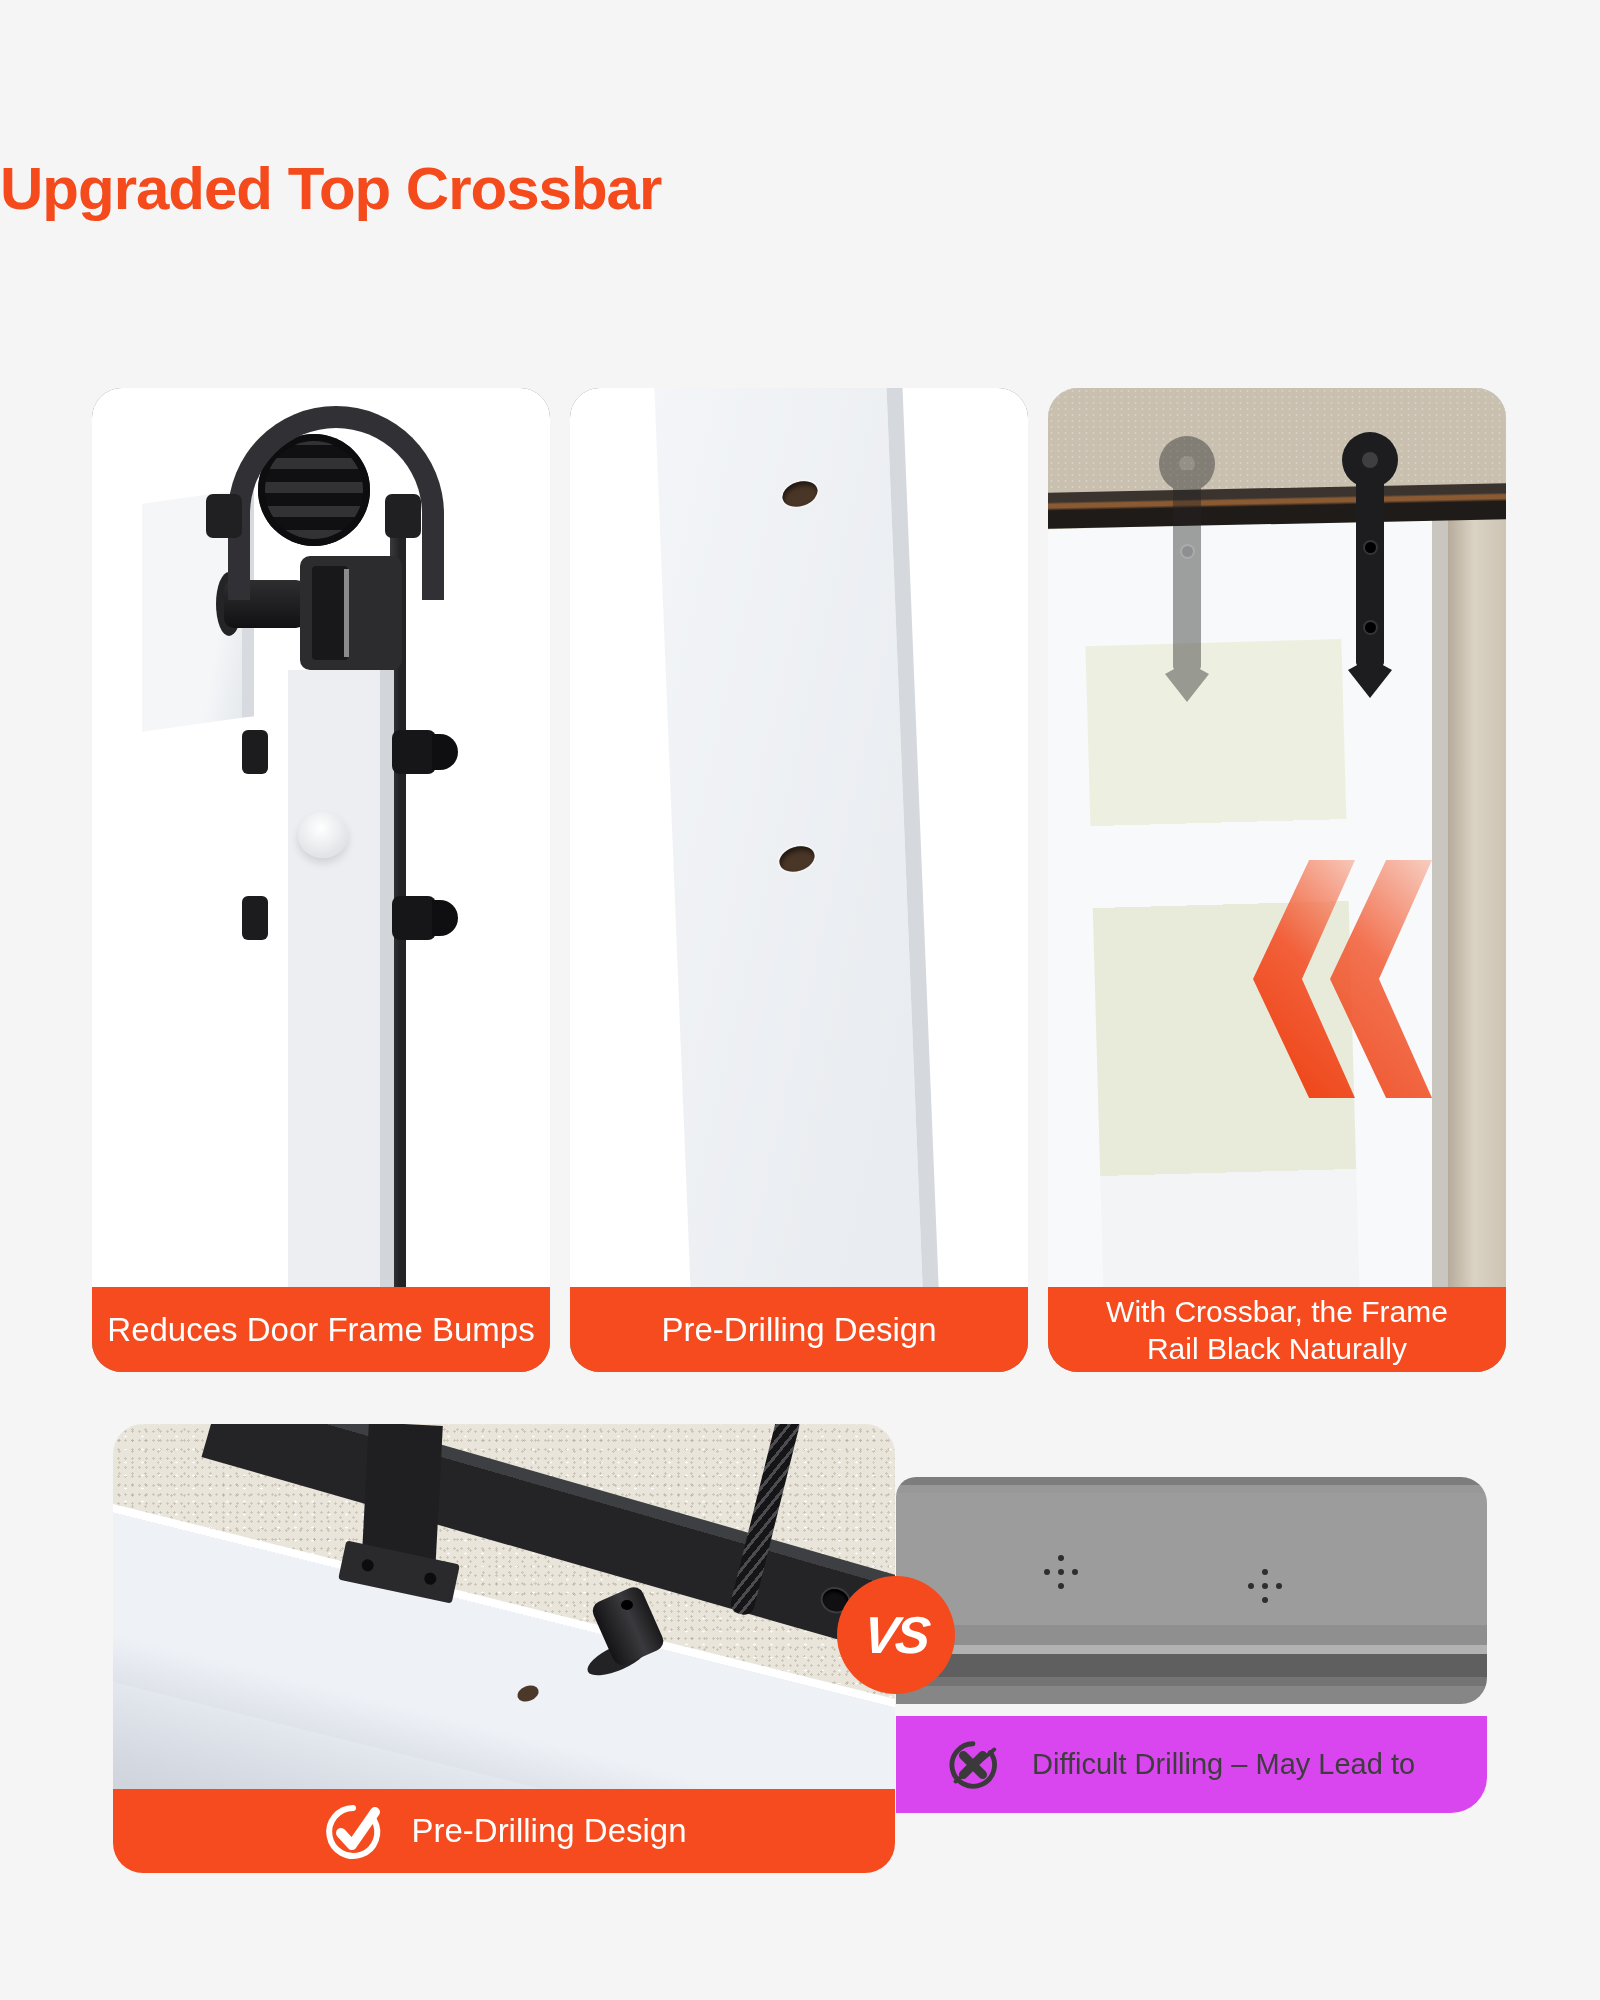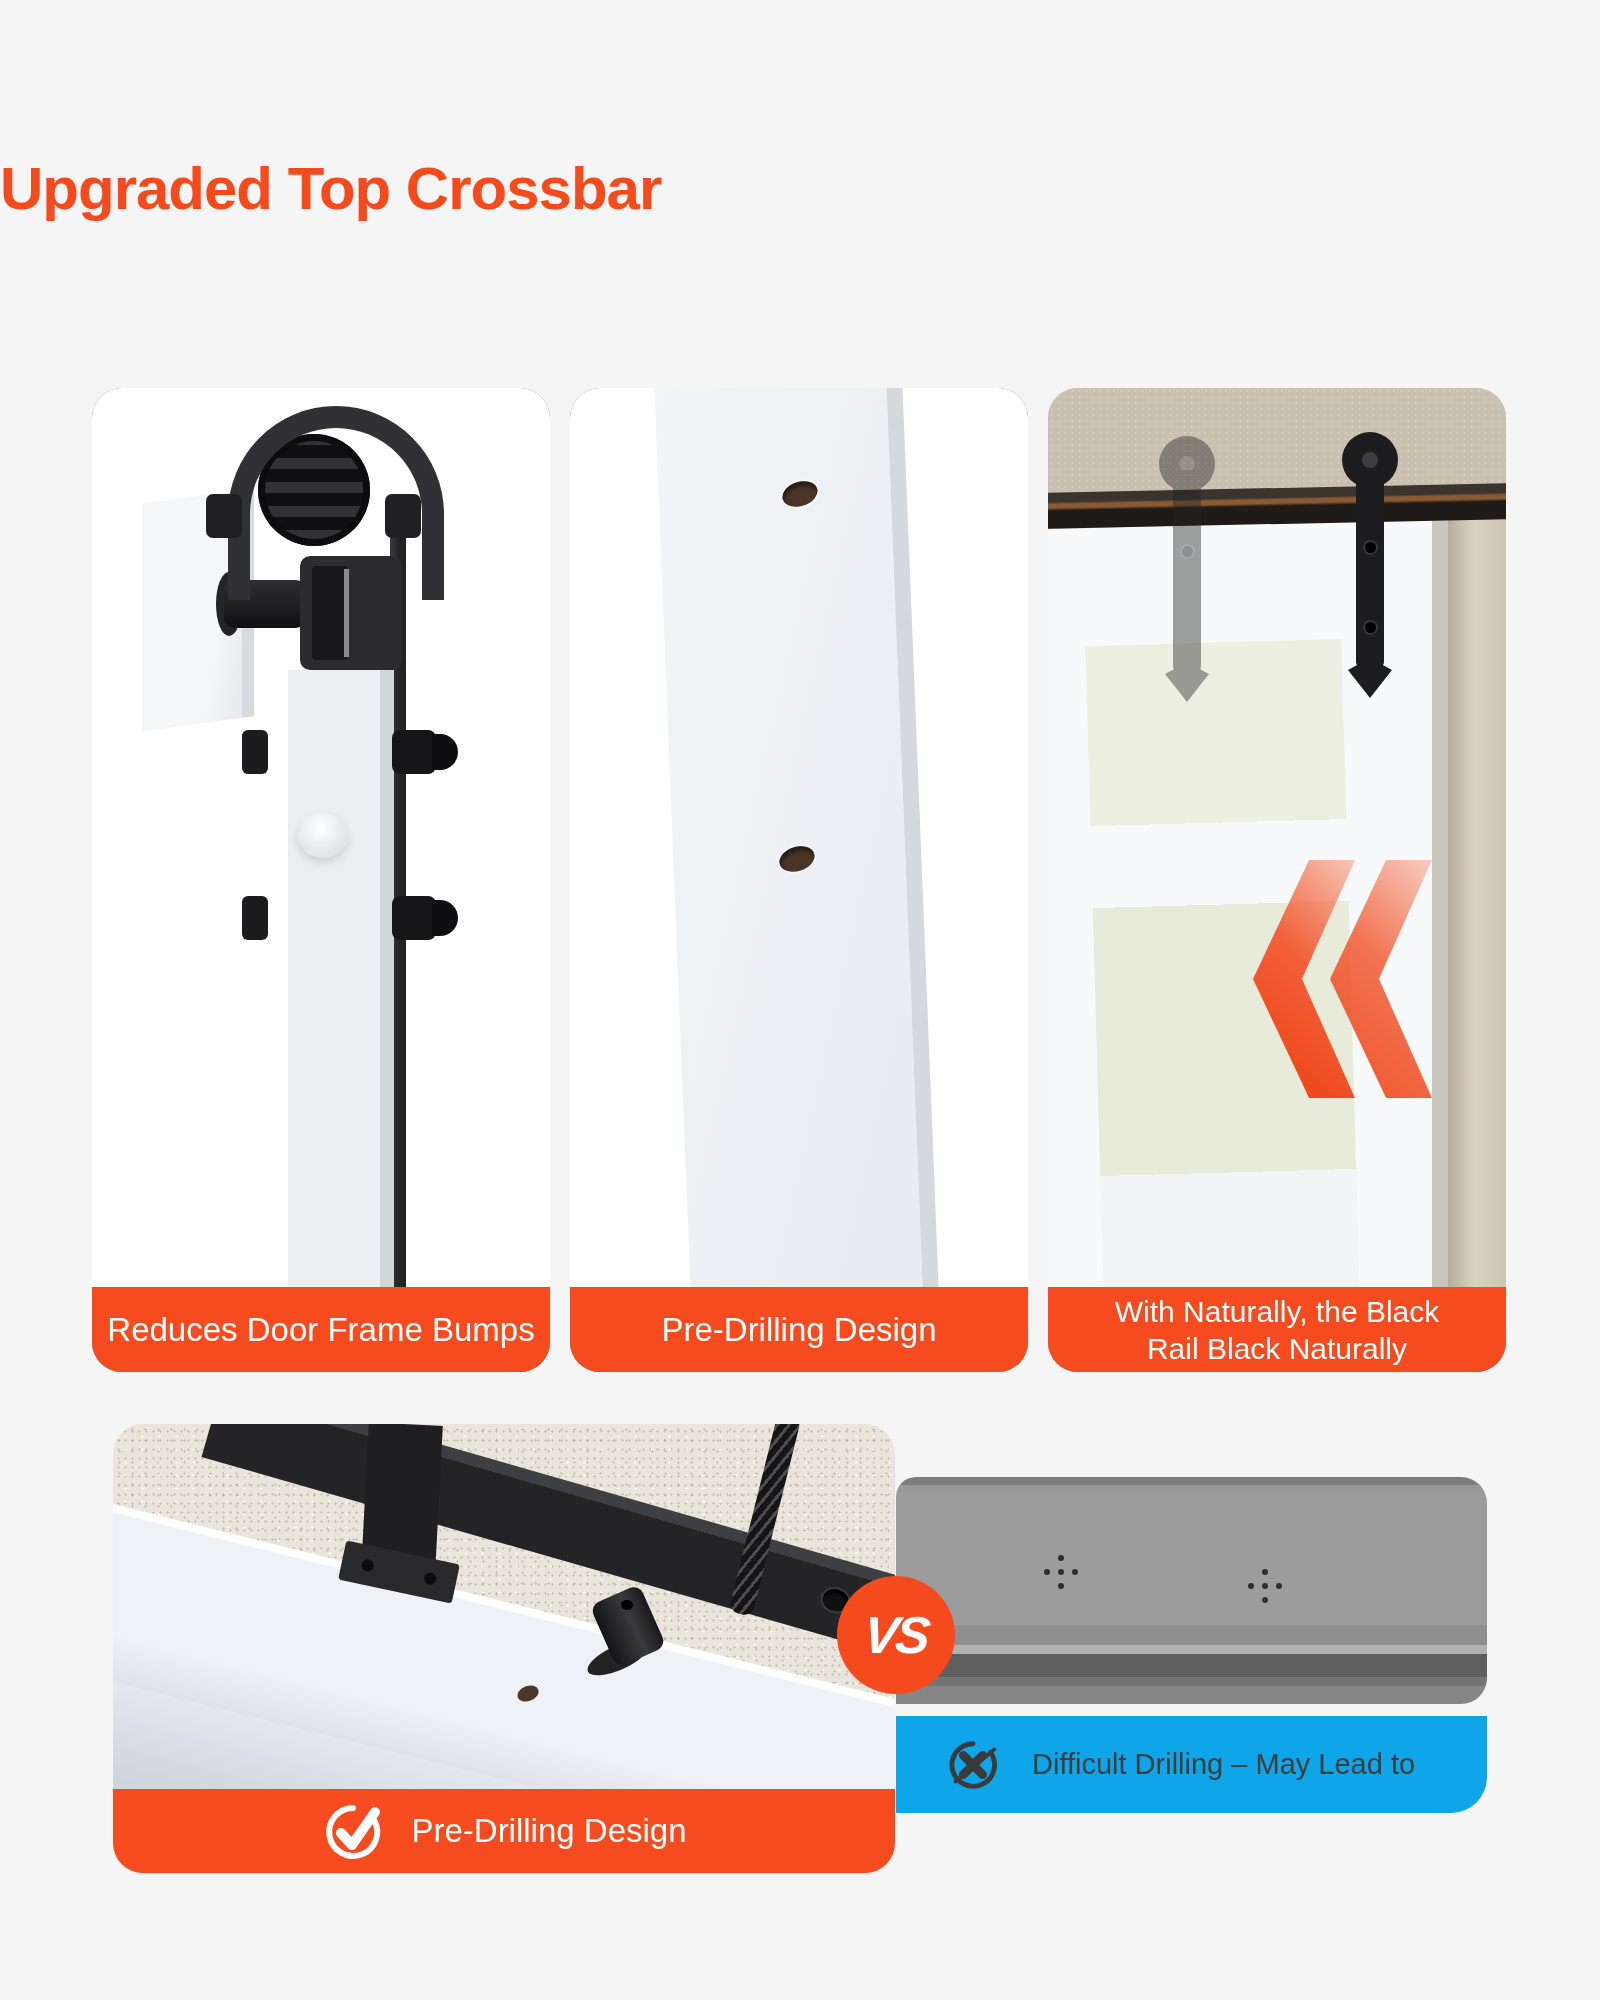--- a/index.html
+++ b/index.html
@@ -108,21 +108,21 @@
   .bholeL{left:404px;top:262px;width:22px;height:15px;transform:rotate(-20deg);border-radius:50%;background:#4c3828;}
   .bcapL{position:absolute;left:0;right:0;bottom:0;height:84px;background:#f54b1e;
     display:flex;align-items:center;justify-content:center;gap:26px;color:#fff;font-size:33px;}
   
   .bphotoR{position:absolute;left:896px;top:1477px;width:591px;height:227px;border-radius:20px 26px 26px 0;overflow:hidden;
     background:linear-gradient(180deg,#7d7d7d 0 8px,#989898 8px 16px,#9c9c9c 16px 65%,#8f8f8f 65% 74%,#b2b2b2 74% 78%,#5f5f5f 78% 88%,#747474 88% 92%,#868686 92% 100%);}
   .cluster{position:absolute;width:34px;height:34px;}
   .cl1{left:148px;top:78px;}.cl2{left:352px;top:92px;}
   .dot{position:absolute;width:6px;height:6px;border-radius:50%;background:#2e2e2e;}
   .dc{left:14px;top:14px}.dn{left:14px;top:0}.ds{left:14px;top:28px}.dw{left:0;top:14px}.de{left:28px;top:14px}
-  .bcapR{position:absolute;left:896px;top:1716px;width:591px;height:97px;background:#0ea5e9;border-radius:0 0 36px 0;
+  .bcapR{position:absolute;left:896px;top:1716px;width:591px;height:97px;background:#d946ef;border-radius:0 0 36px 0;
     display:flex;align-items:center;gap:30px;padding-left:48px;box-sizing:border-box;
     color:#3d3d3d;font-size:29px;line-height:39px;}
   
   .vs{position:absolute;left:837px;top:1576px;width:118px;height:118px;border-radius:50%;background:#f54a1e;
     display:flex;align-items:center;justify-content:center;color:#fff;font-size:52px;font-weight:700;font-style:italic;letter-spacing:-3px;}
   .vs span{transform:skewX(-6deg);}
 </style>
 </head>
 <body>
 
@@ -191,21 +191,21 @@
         <div class="hwheel"></div>
         <div class="hhub"></div>
         <div class="hbolt hb1"></div>
         <div class="hbolt hb2"></div>
         <div class="hspade"></div>
       </div>
       <div class="chev chevA"></div>
       <div class="chev chevB"></div>
     </div>
     <div class="capbar">
-      <div>With Naturally, the Black</div>
+      <div>With Crossbar, the Frame</div>
       <div>Rail Black Naturally</div>
     </div>
   </div>
 
   <div class="bcardL">
     <div class="bphotoL">
       <div class="abs wboardL"></div>
       <div class="abs wedgeL"></div>
       <div class="abs xbar">
         <div class="xhole"></div>

